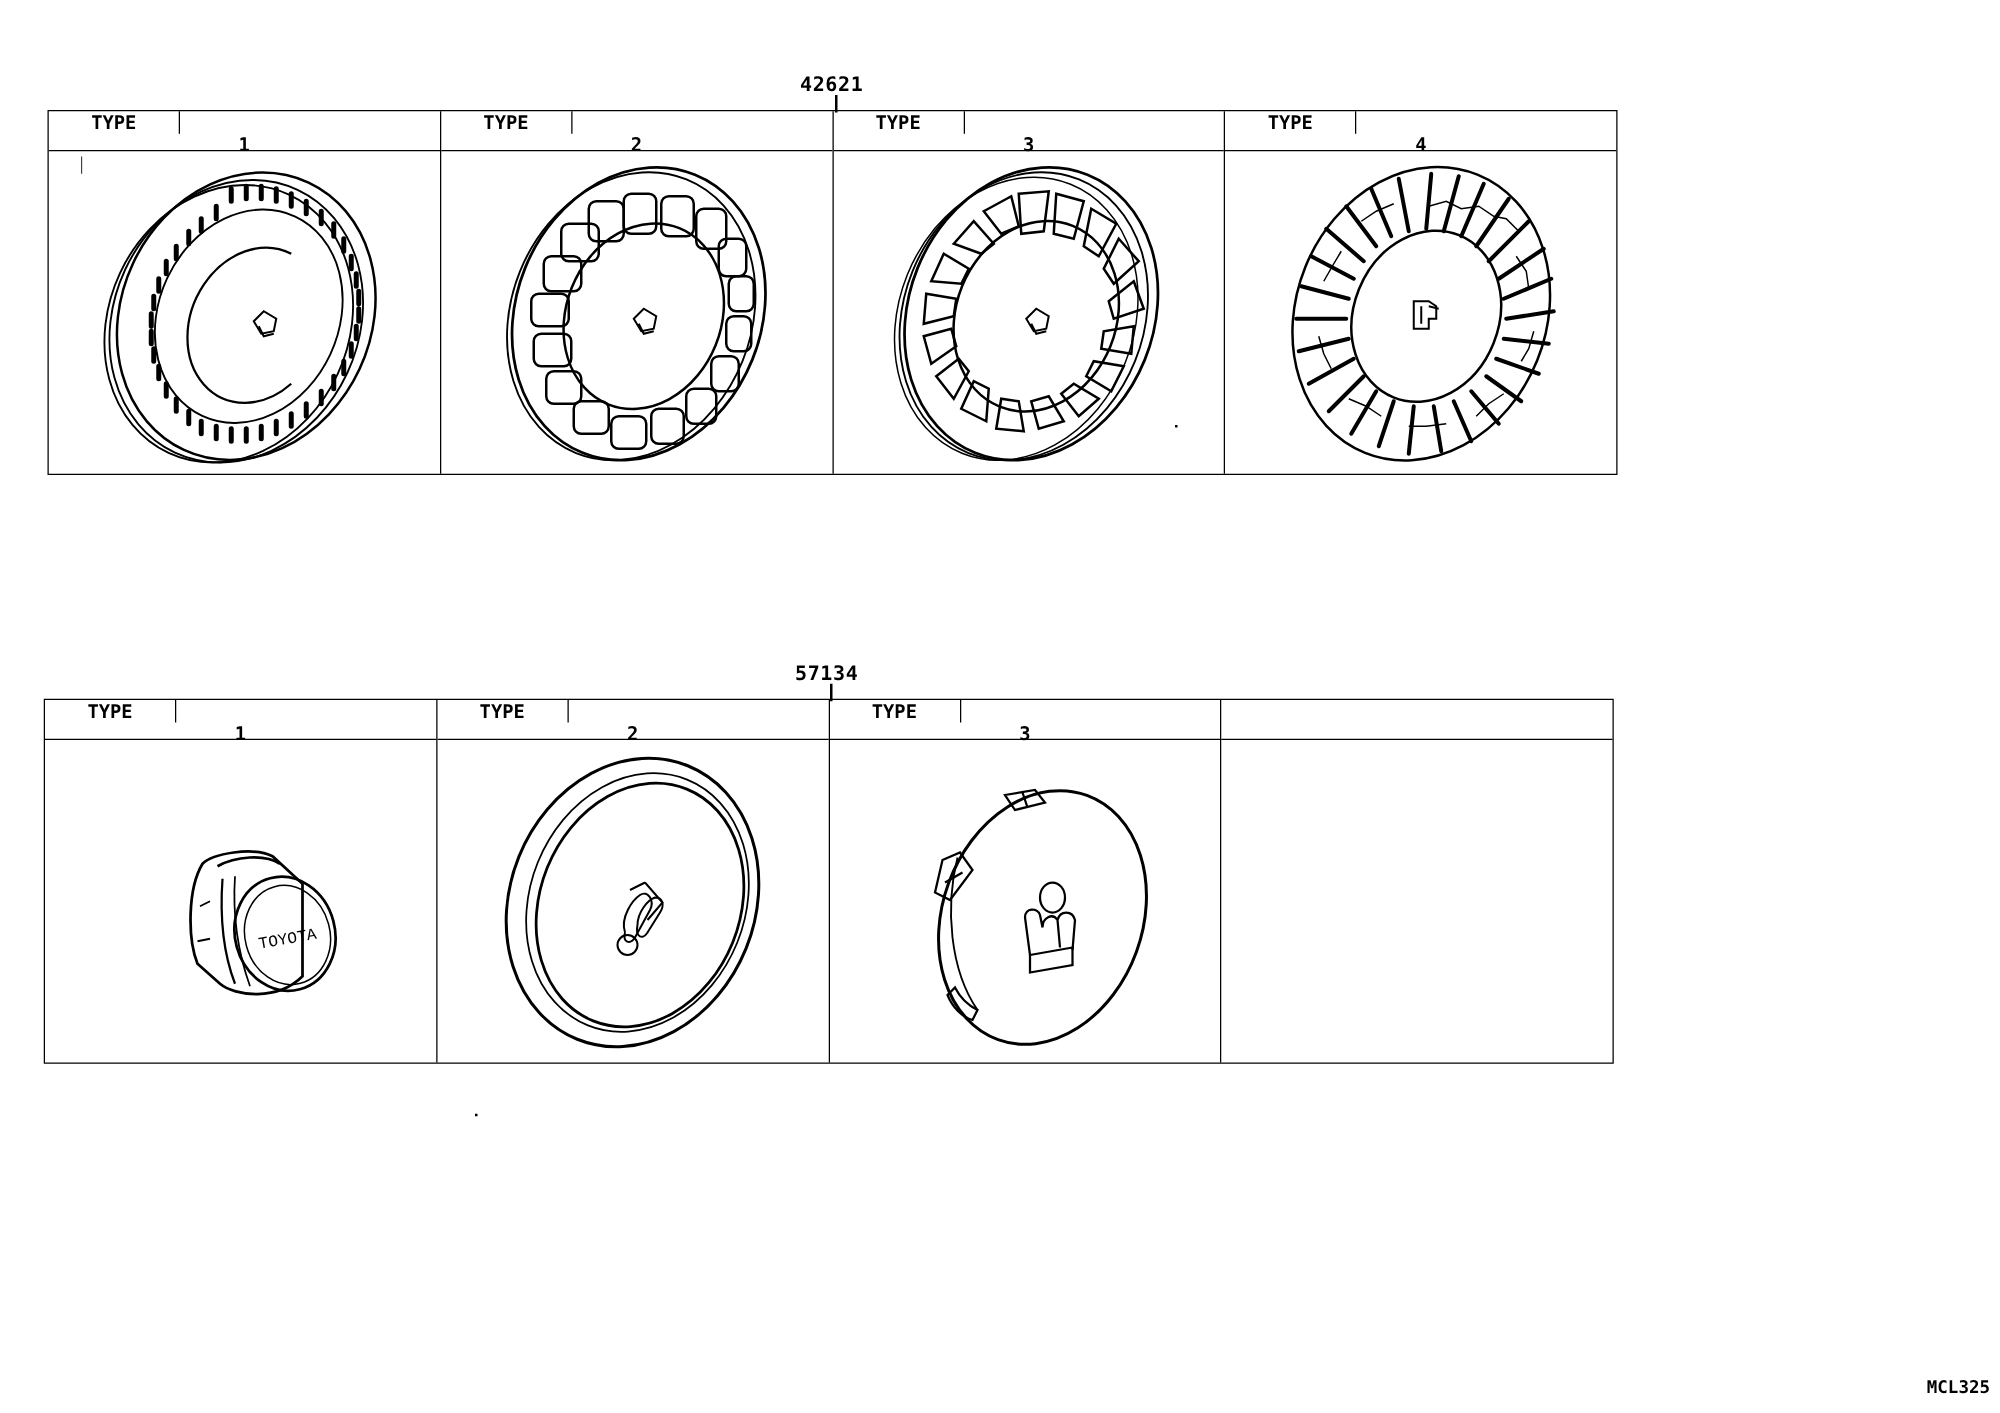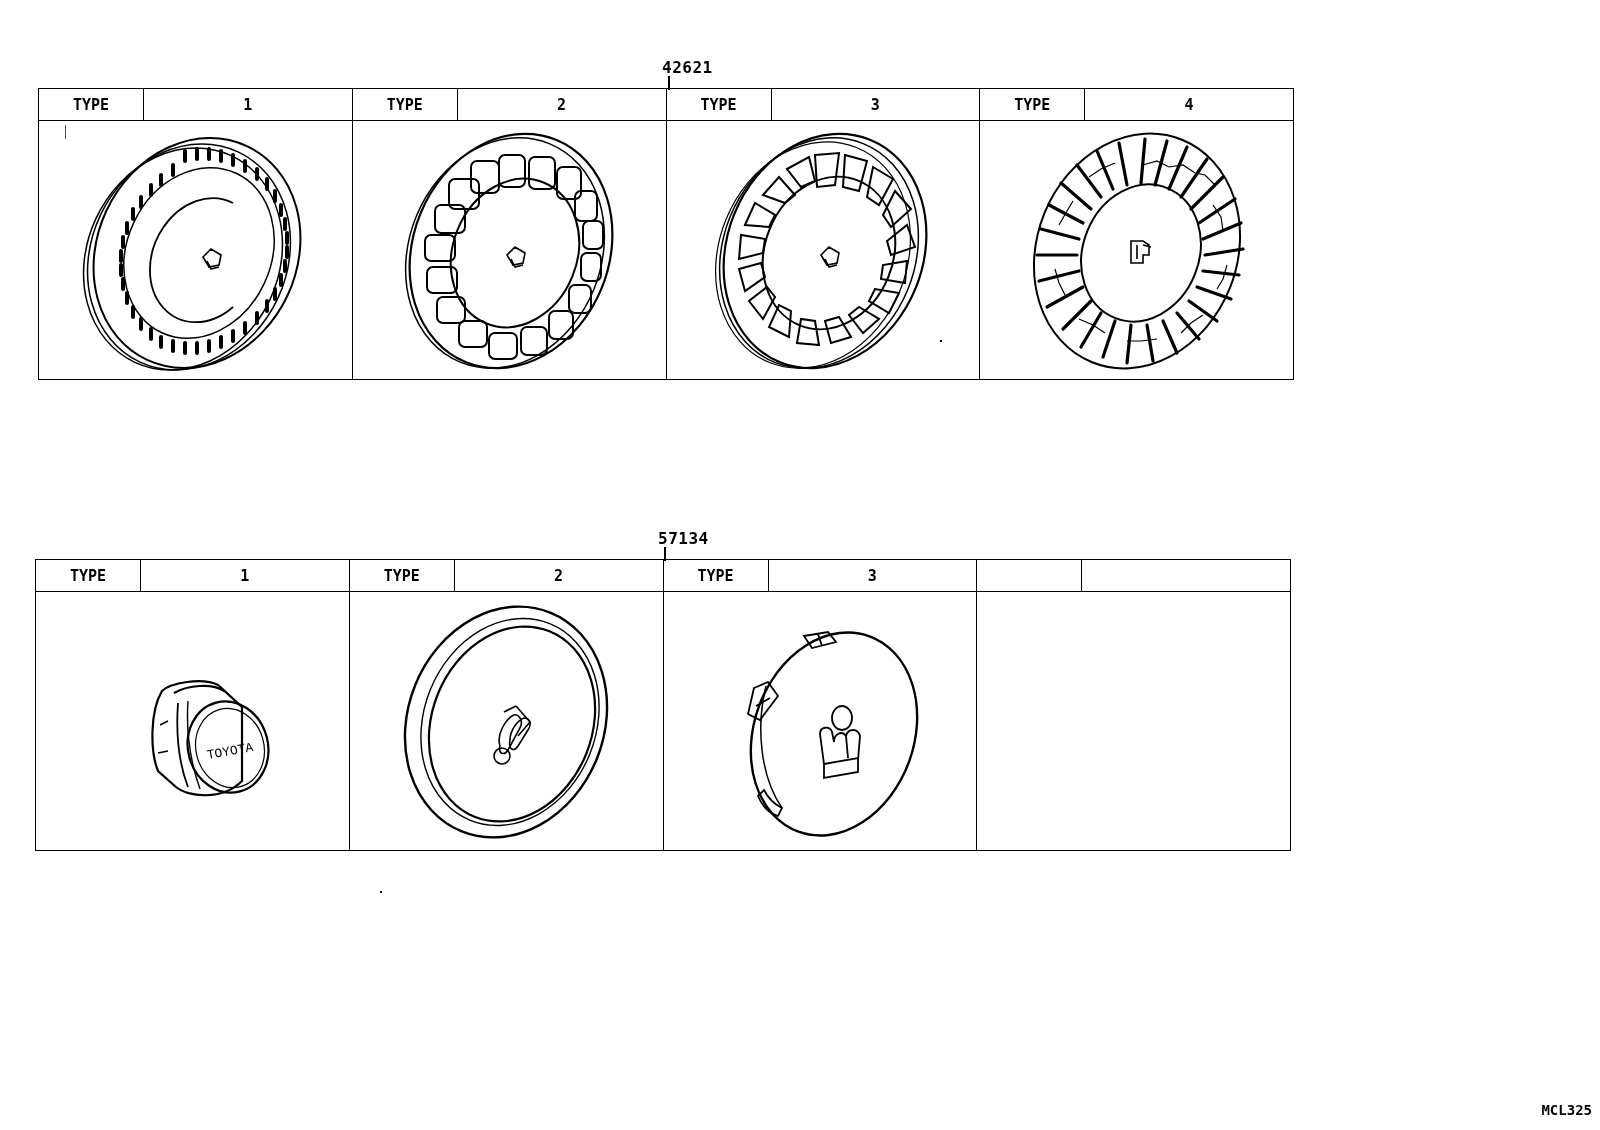--- a/index.html
+++ b/index.html
@@ -1,23 +1,23 @@
 <!DOCTYPE html>
 <html><head>
   <meta charset="utf-8">
   <style>
     html, body { margin: 0; padding: 0; background: #ffffff; }
     body { width: 1600px; height: 1130px; position: relative; overflow: hidden;
            font-family: "DejaVu Sans Mono", monospace; color: #000; }
-    .callout { position: absolute; font-weight: bold; font-size: 16px; letter-spacing: 0.5px; margin-left: 22px; }
+    .callout { position: absolute; font-weight: bold; font-size: 16px; letter-spacing: 0.5px; }
     .leader { position: absolute; width: 2px; background: #000; }
     .grid { position: absolute; border: 1.5px solid #000; box-sizing: border-box; display: flex; }
     .col { flex: 1; border-right: 1.5px solid #000; display: flex; flex-direction: column; }
     .col:last-child { border-right: none; }
-    .hdr { height: 32px; display: flex; border-bottom: 1.5px solid #000; box-sizing: border-box; }
+    .hdr { height: 32px; display: flex; border-bottom: 1.5px solid #000; box-sizing: border-box; flex-direction: column; }
     .hdr .lbl { width: 104px; border-right: 1.5px solid #000; display: flex; align-items: center;
                 justify-content: center; font-weight: bold; font-size: 15px; }
     .hdr .num { flex: 1; display: flex; align-items: center; justify-content: center;
                 font-weight: bold; font-size: 15px; }
     .cell { flex: 1; position: relative; display: flex; align-items: center; justify-content: center; }
     .cell svg { display: block; }
     .code { position: absolute; right: 8px; bottom: 12px; font-weight: bold; font-size: 14px; }
     .dot { position: absolute; width: 2px; height: 2px; background: #000; }
   </style>
 </head>

